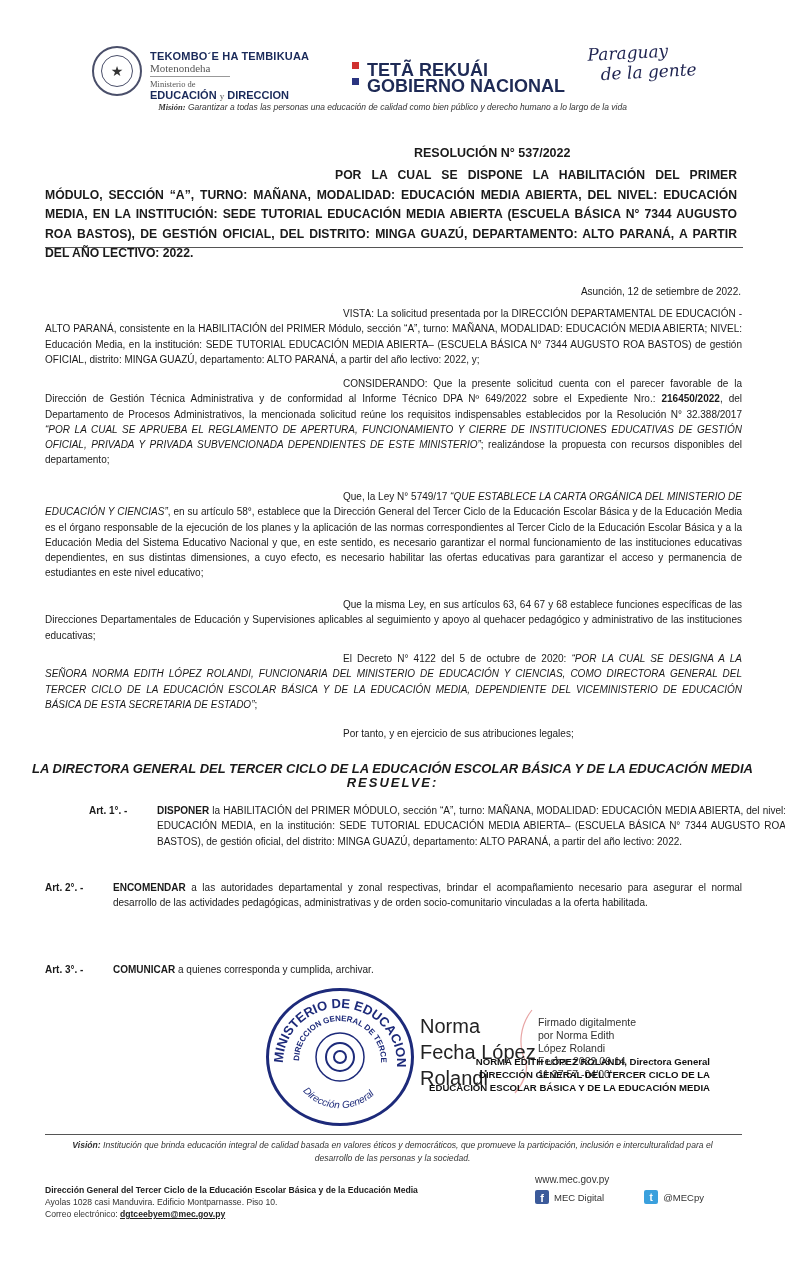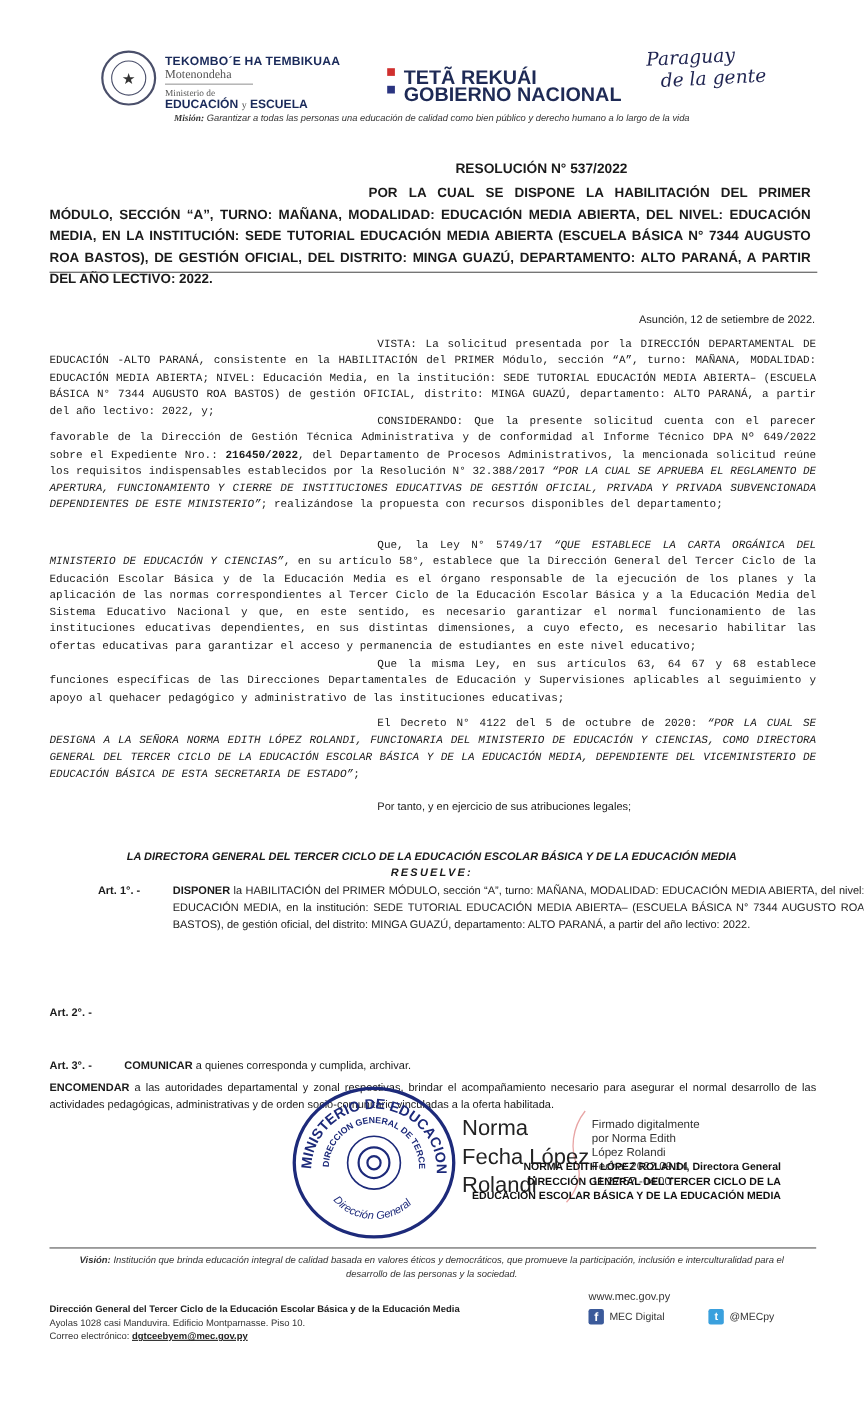--- a/index.html
+++ b/index.html
@@ -32,38 +32,38 @@
   .mision b { font-family: "Liberation Serif", serif; }
 
   
   .res-title { left: 372px; top: 146px; font-weight: bold; font-size: 12.5px; padding-left: 42px; }
   .heading { left: 45px; top: 166px; width: 692px; font-weight: bold; font-size: 12.2px; line-height: 19.5px; text-align: justify; }
   .heading .indent { display:inline-block; width: 290px; }
   .hr { left: 45px; top: 247px; width: 698px; height: 1px; background: #555; }
 
   .body-text { font-family: "Liberation Sans", sans-serif; font-size: 10px; line-height: 15.3px; text-align: justify; color: #1a1a1a; }
   .date { right: 44px; top: 284px; font-size: 10px; }
-  .para { left: 45px; width: 697px; font-family: Liberation Mono, monospace; }
+  .para { left: 45px; width: 697px; }
   .para .ind { display:inline-block; width: 298px; }
 
   .p-vista { top: 306px; }
   .p-cons { top: 376px; }
   .p-ley { top: 489px; }
   .p-misma { top: 597px; }
   .p-decreto { top: 651px; }
   .p-portanto { left: 343px; top: 726px; font-size: 10px; }
 
-  .resuelve-h { left: 0; width: 785px; top: 762px; text-align: center; font-weight: bold; font-style: italic; font-size: 10px; line-height: 14px; margin-top: 11px; }
+  .resuelve-h { left: 0; width: 785px; top: 762px; text-align: center; font-weight: bold; font-style: italic; font-size: 13px; line-height: 14px; }
   .resuelve-h .rs { letter-spacing: 2px; }
 
   .art { left: 45px; width: 697px; display:flex; }
   .art .lbl { width: 68px; flex: 0 0 68px; font-weight: bold; font-size: 10px; }
   .art .txt { flex: 1; }
   .a1 { top: 803px; margin-left: 44px; }
-  .a2 { top: 914px; flex-direction: column; }
+  .a2 { top: 880px; }
   .a3 { top: 962px; }
 
   
   .stamp { left: 266px; top: 988px; width: 148px; height: 138px; border-radius: 50%; border: 3px solid #1d2a7a; box-sizing: border-box; }
   .stamp svg { position:absolute; left:0; top:0; }
   .sig-name { left: 420px; top: 1013px; font-size: 20px; color: #222; line-height: 26px; }
   .sig-meta { left: 538px; top: 1016px; font-size: 10.5px; color: #333; line-height: 13px; }
   .sig-caption { left: 380px; top: 1055px; width: 330px; text-align: right; font-weight: bold; font-size: 9.6px; line-height: 13px; color:#111; }
   .sig-stroke { left: 510px; top: 1005px; width: 30px; height: 90px; }
 
@@ -83,21 +83,21 @@
 <body>
 
 <div class="abs seal-logo">
   <div class="inner">★</div>
 </div>
 <div class="abs mec-block">
   <div class="t1">TEKOMBO´E HA TEMBIKUAA</div>
   <div class="t2">Motenondeha</div>
   <div class="rule"></div>
   <div class="t3">Ministerio de</div>
-  <div class="t4"><span>EDUCACIÓN</span> <span class="y">y</span> <span>ESCUELA</span></div>
+  <div class="t4"><span>EDUCACIÓN</span> <span class="y">y</span> <span>DIRECCION</span></div>
 </div>
 <div class="abs gov-block">
   <div class="gov-line">
       <span class="sq red"></span>
       <span>TETÃ REKUÁI</span>
     </div>
   <div class="gov-line">
       <span class="sq blue"></span>
       <span>GOBIERNO NACIONAL</span>
     </div>

